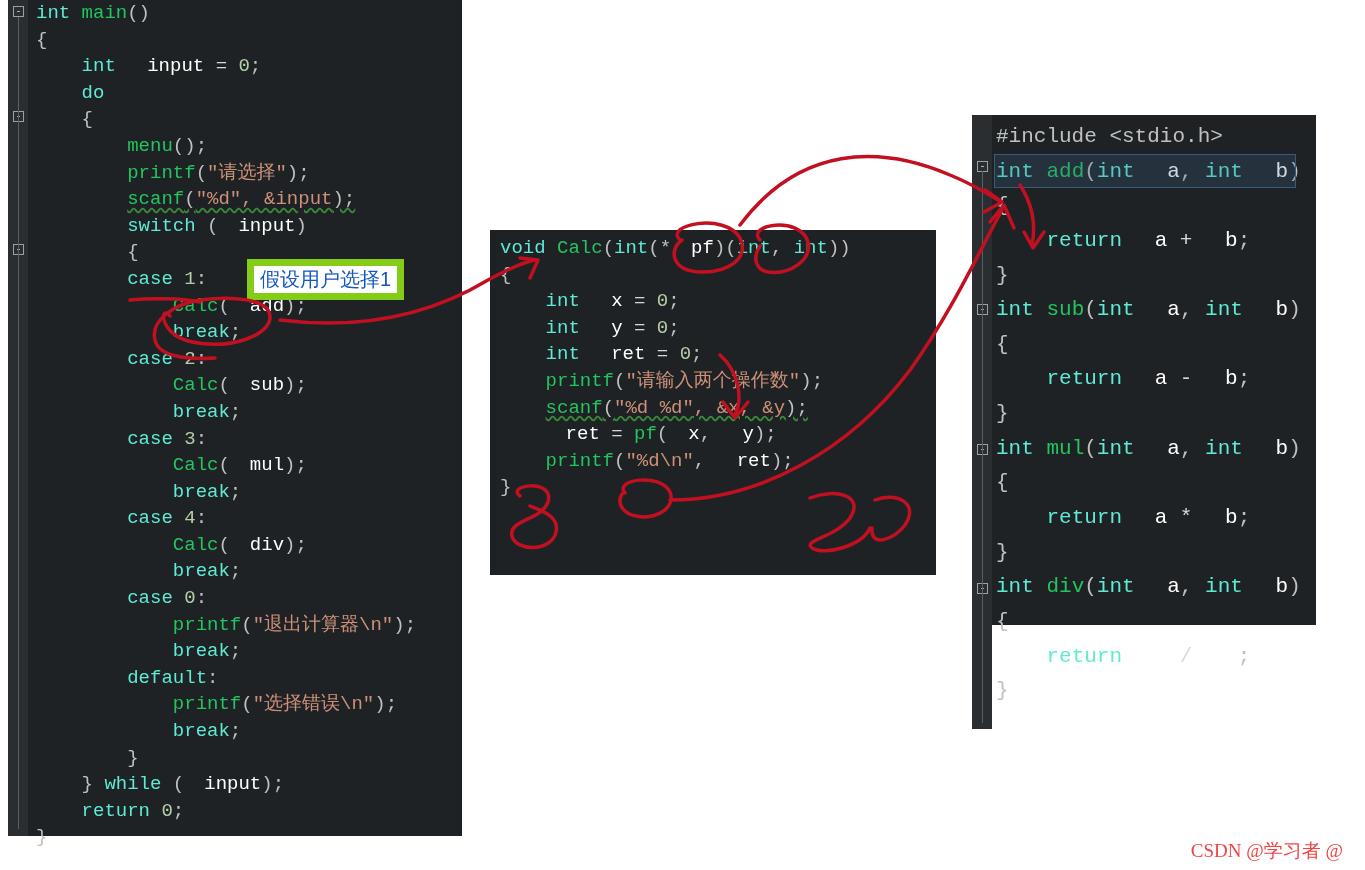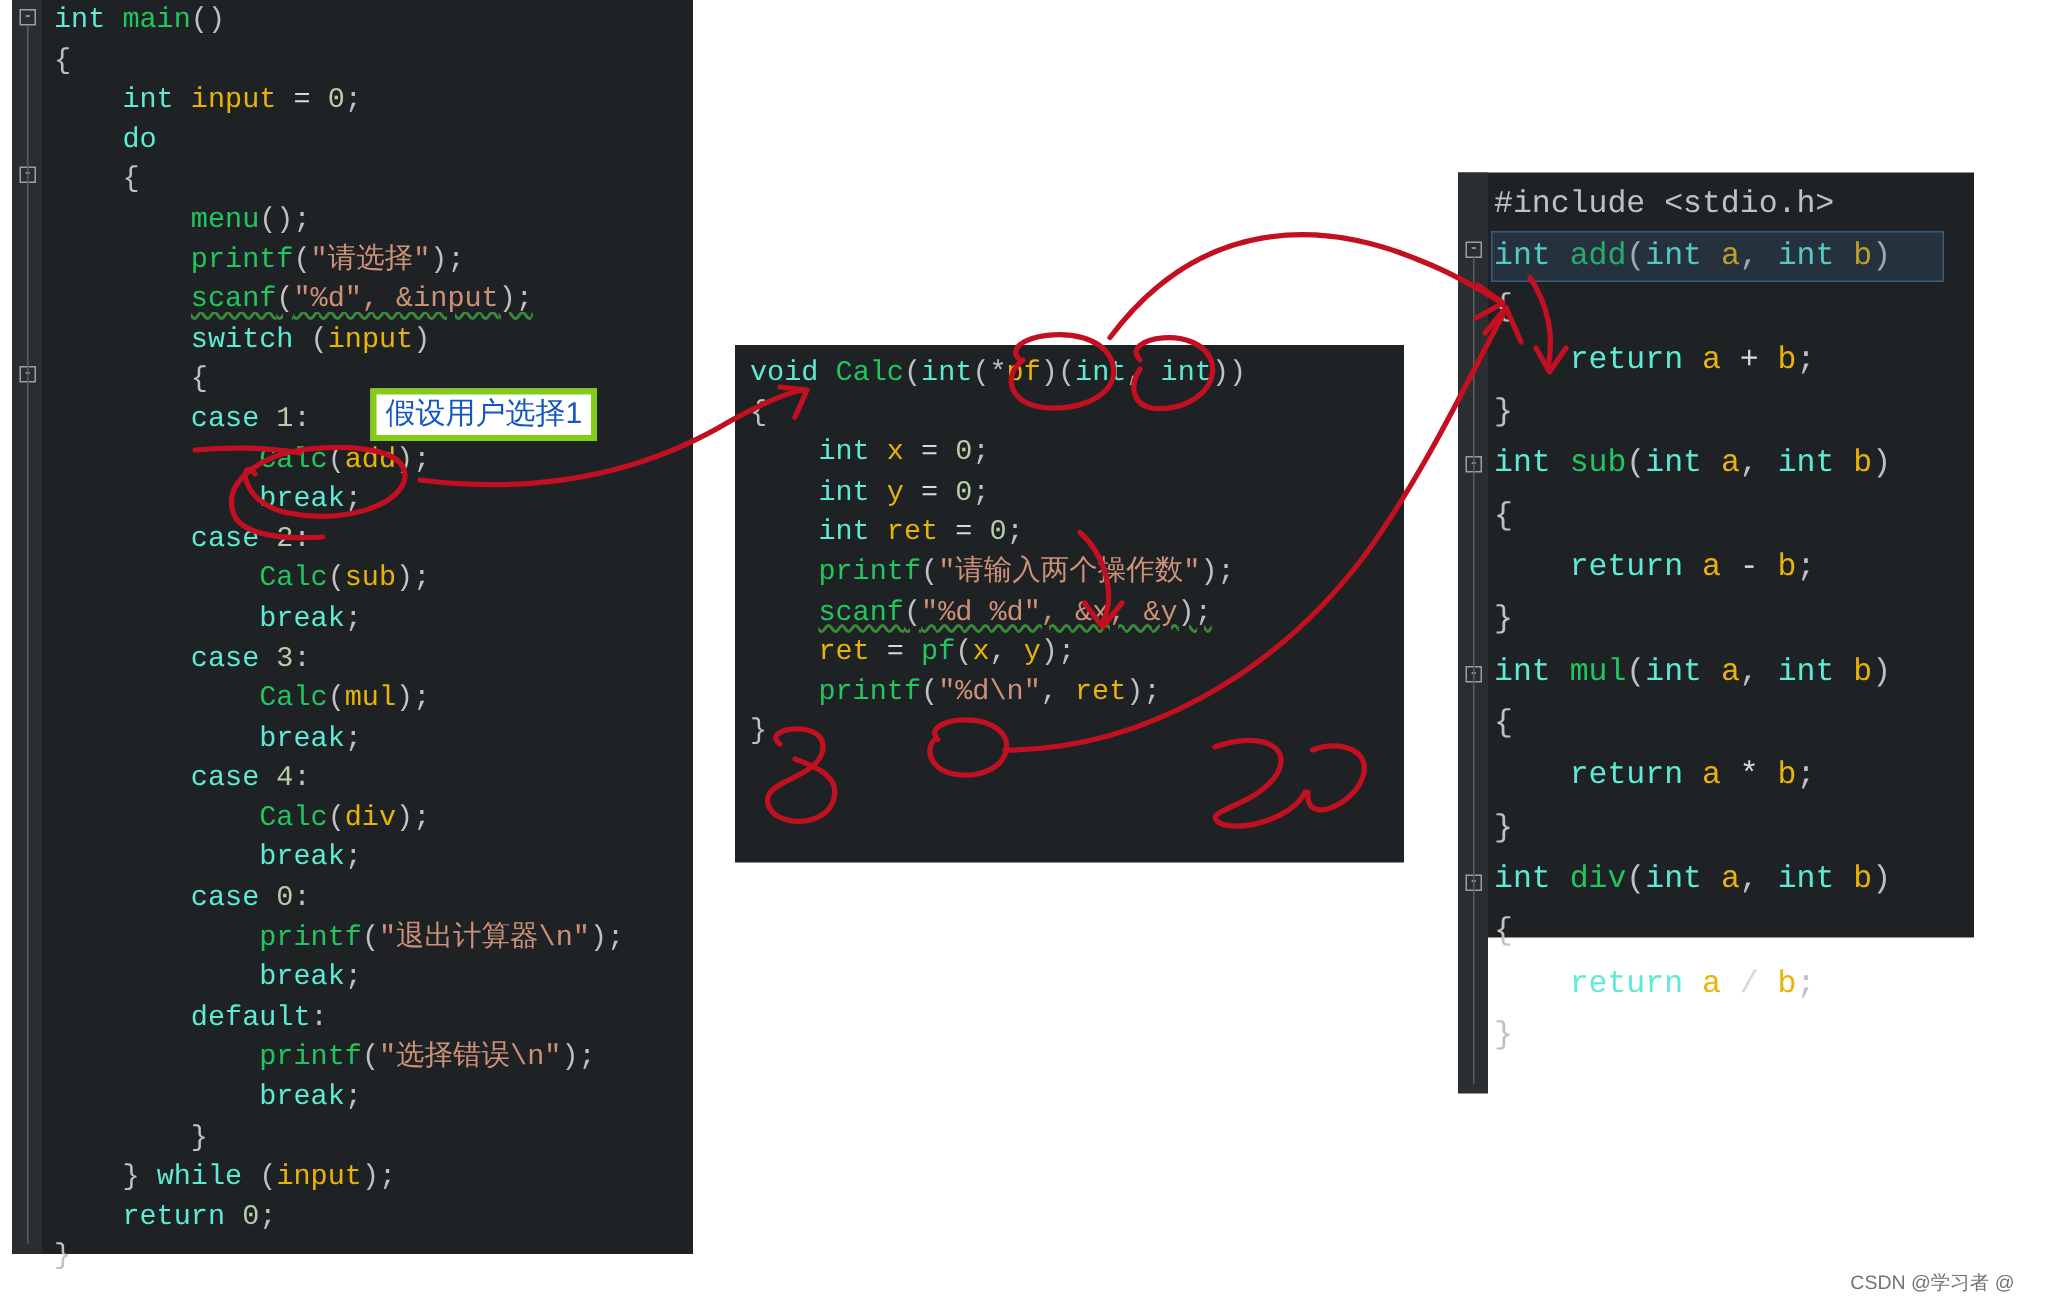--- a/index.html
+++ b/index.html
@@ -36,50 +36,50 @@
     text-align: center;
   }
   .foldline {
     position: absolute;
     width: 1px;
     background: #5a5f63;
   }
   
   .kw { color: #5eead4; }
   .fn { color: #22c55e; }
-  .id { color: #eab308; }
+  .id { color: #ffffff; margin-left: 20px; }
   .op { color: #d8d8d8; }
   .num { color: #b5cea8; }
   .str { color: #ce9178; }
   .pun { color: #c0c0c0; }
   .wavy { text-decoration: underline wavy #3a8a3a; text-underline-offset: 3px; }
   .line { display: block; }
   .boxsel {
     position: absolute;
     border: 1px solid #3a5a7a;
     background: rgba(60,100,140,0.25);
   }
   
   .bubble {
     position: absolute;
     background: #fff;
-    border: 4px solid #84cc16;
+    border: 7px solid #84cc16;
     color: #1557c0;
     font-family: "Microsoft YaHei", sans-serif;
     font-size: 20px;
     padding: 1px 6px;
     line-height: 1.25;
   }
   #watermark {
     position: absolute;
     right: 22px;
     bottom: 6px;
-    color: #737373;
-    font-family: Liberation Sans, sans-serif;
-    font-size: 13px;
+    color: #ef4444;
+    font-family: Liberation Serif, serif;
+    font-size: 19px;
   }
   svg.ink {
     position: absolute;
     top: 0;
     left: 0;
     width: 1365px;
     height: 870px;
     pointer-events: none;
   }
   svg.ink path {

